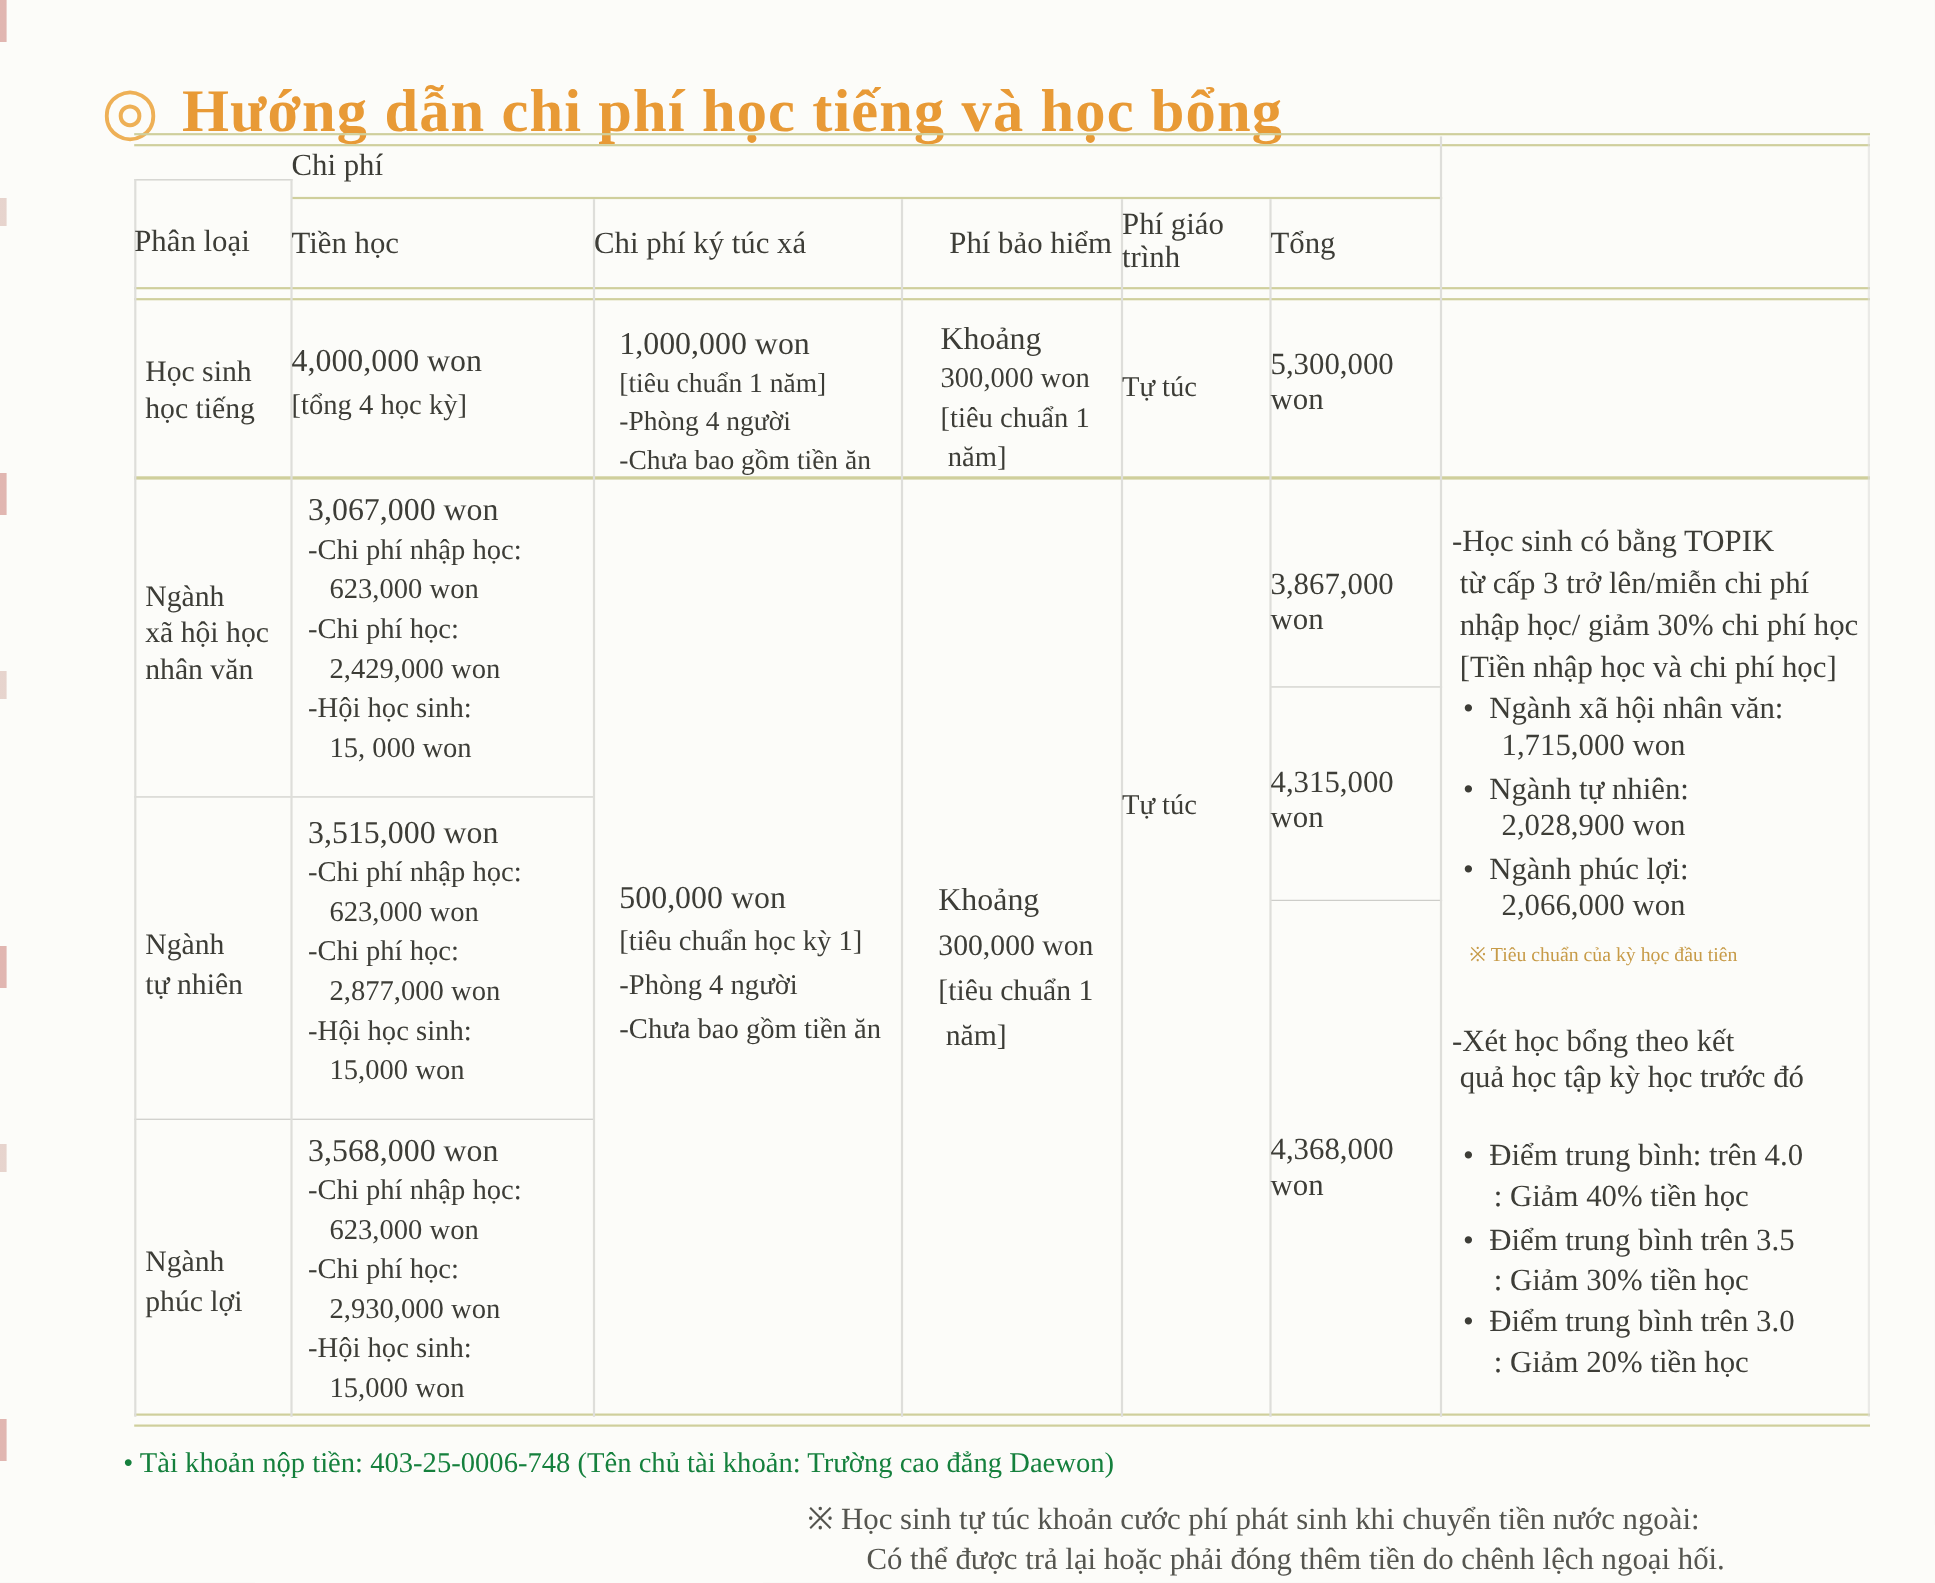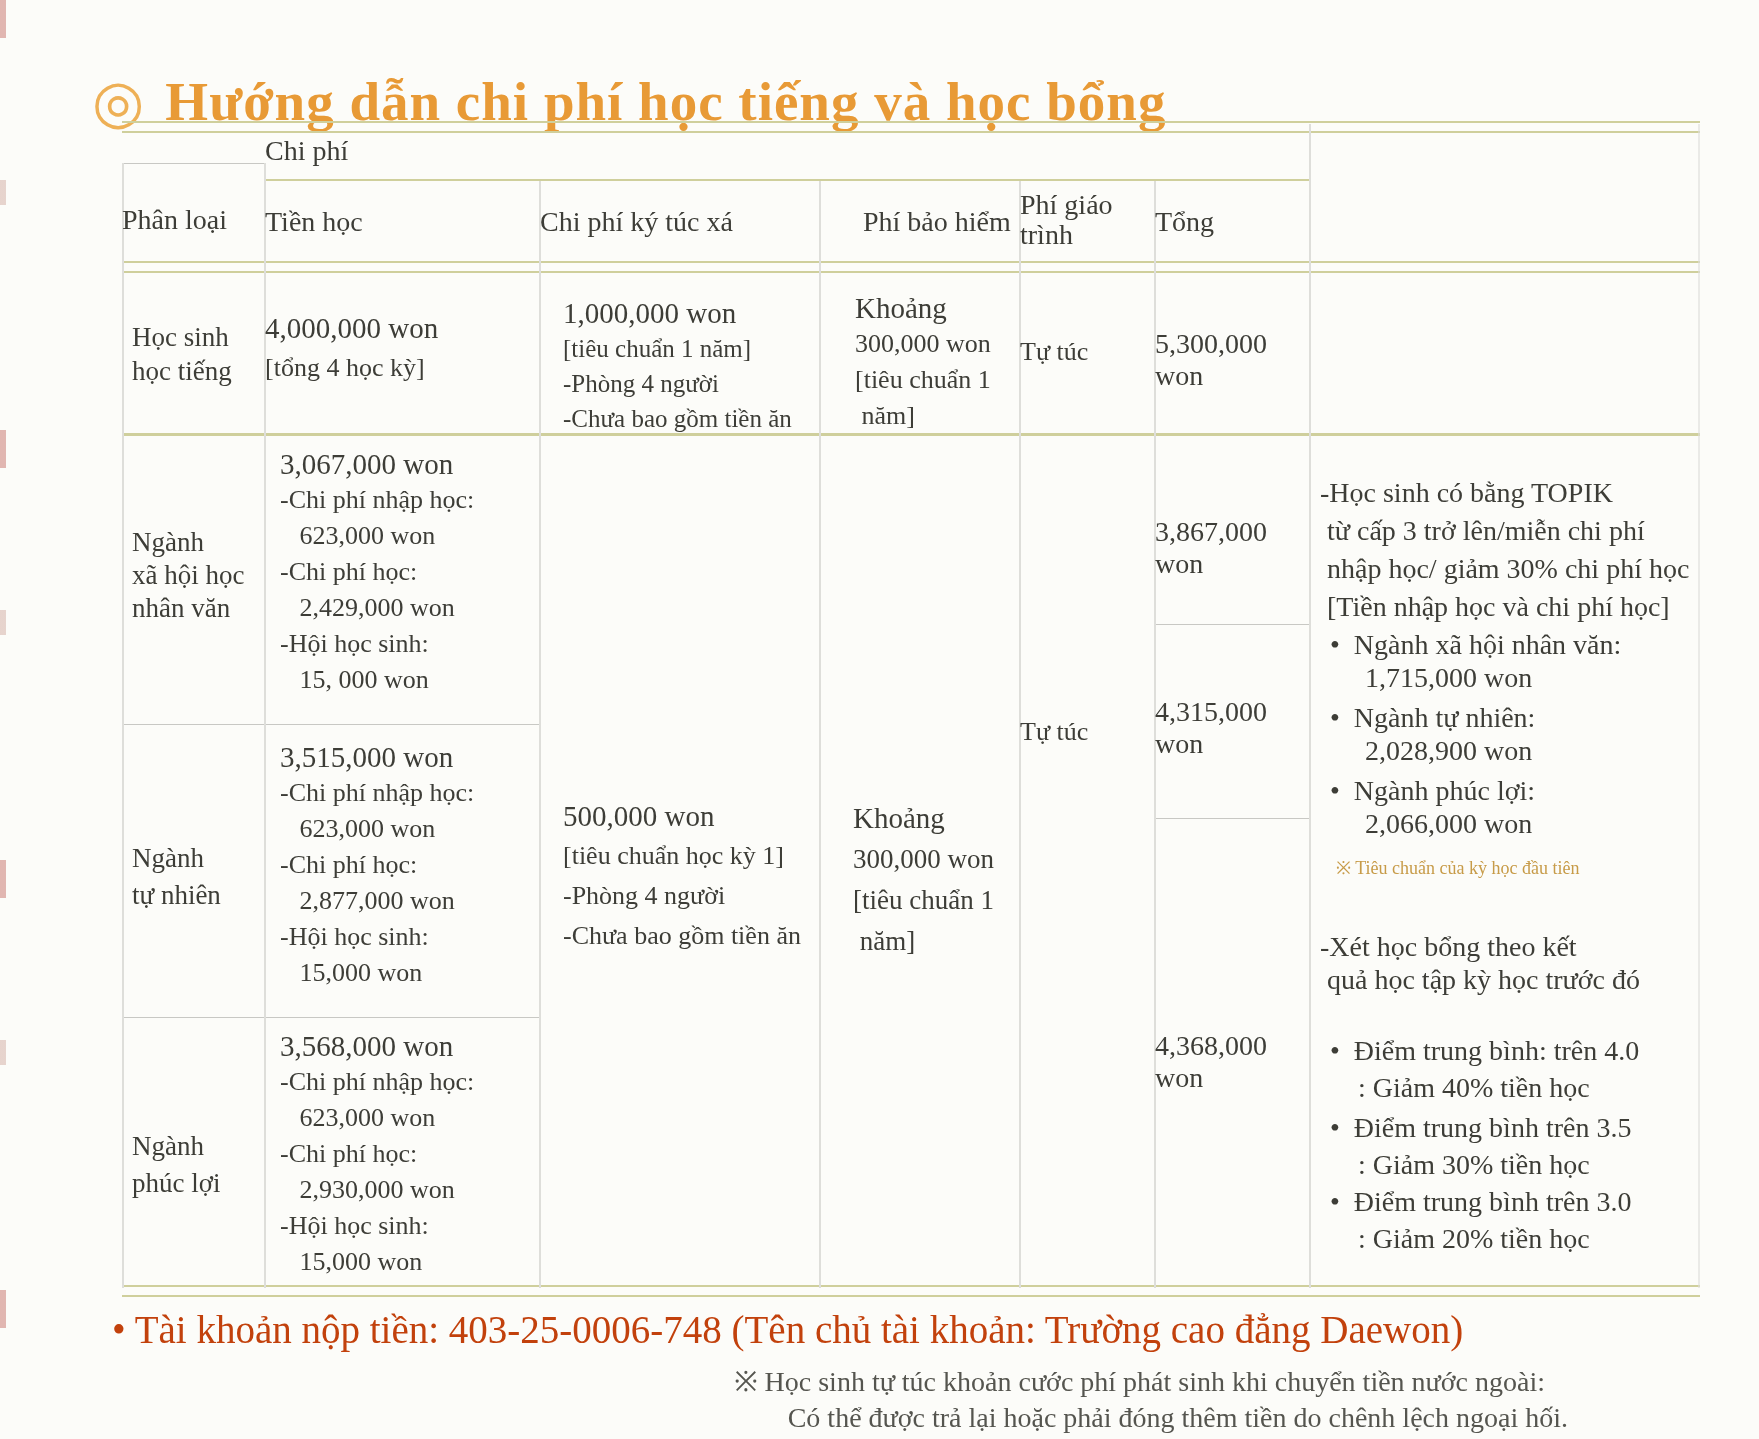--- a/index.html
+++ b/index.html
@@ -43,21 +43,21 @@
     font-size:26px;line-height:36px;
     white-space:pre-wrap;
   }
   .center{}
   .hdr{font-size:28px;}
   .big-first::first-line{font-size:29px;}
   .money{line-height:36px;}
   .tong{font-size:28px;line-height:32px;}
   .sch{font-size:28px;}
   .gold{color:#c79b48;}
-  .footer-main{font-size:39px;color:#c2410c;}
+  .footer-main{font-size:26px;color:#15803d;}
   .footer-note{font-size:28px;color:#55554f;text-align:right;}
 </style>
 </head>
 <body>
 
 <div id="canvas">
 
   <div id="edge-artifacts"></div>
 
   <div class="title">
@@ -99,21 +99,21 @@
 [tổng 4 học kỳ]</div>
   <div class="cell big-first" style="left:563px;top:296px;line-height:35px;font-size:25px">1,000,000 won
 [tiêu chuẩn 1 năm]
 -Phòng 4 người
 -Chưa bao gồm tiền ăn</div>
   <div class="cell big-first" style="left:855px;top:290px;line-height:36px;font-size:26px">Khoảng
 300,000 won
 [tiêu chuẩn 1
  năm]</div>
   <div class="cell center" style="left:1020px;top:334px;width:134px">Tự túc</div>
-  <div class="cell center tong" style="left:1155px;top:328px;width:142px">5,300,000
+  <div class="cell center tong" style="left:1155px;top:316px;width:142px">5,300,000
 won</div>
 
   <div class="cell" style="left:132px;top:526px;line-height:33px;font-size:27px">Ngành
 xã hội học
 nhân văn</div>
   <div class="cell" style="left:132px;top:840px;line-height:37px;font-size:27px">Ngành
 tự nhiên</div>
   <div class="cell" style="left:132px;top:1128px;line-height:37px;font-size:27px">Ngành
 phúc lợi</div>
 

